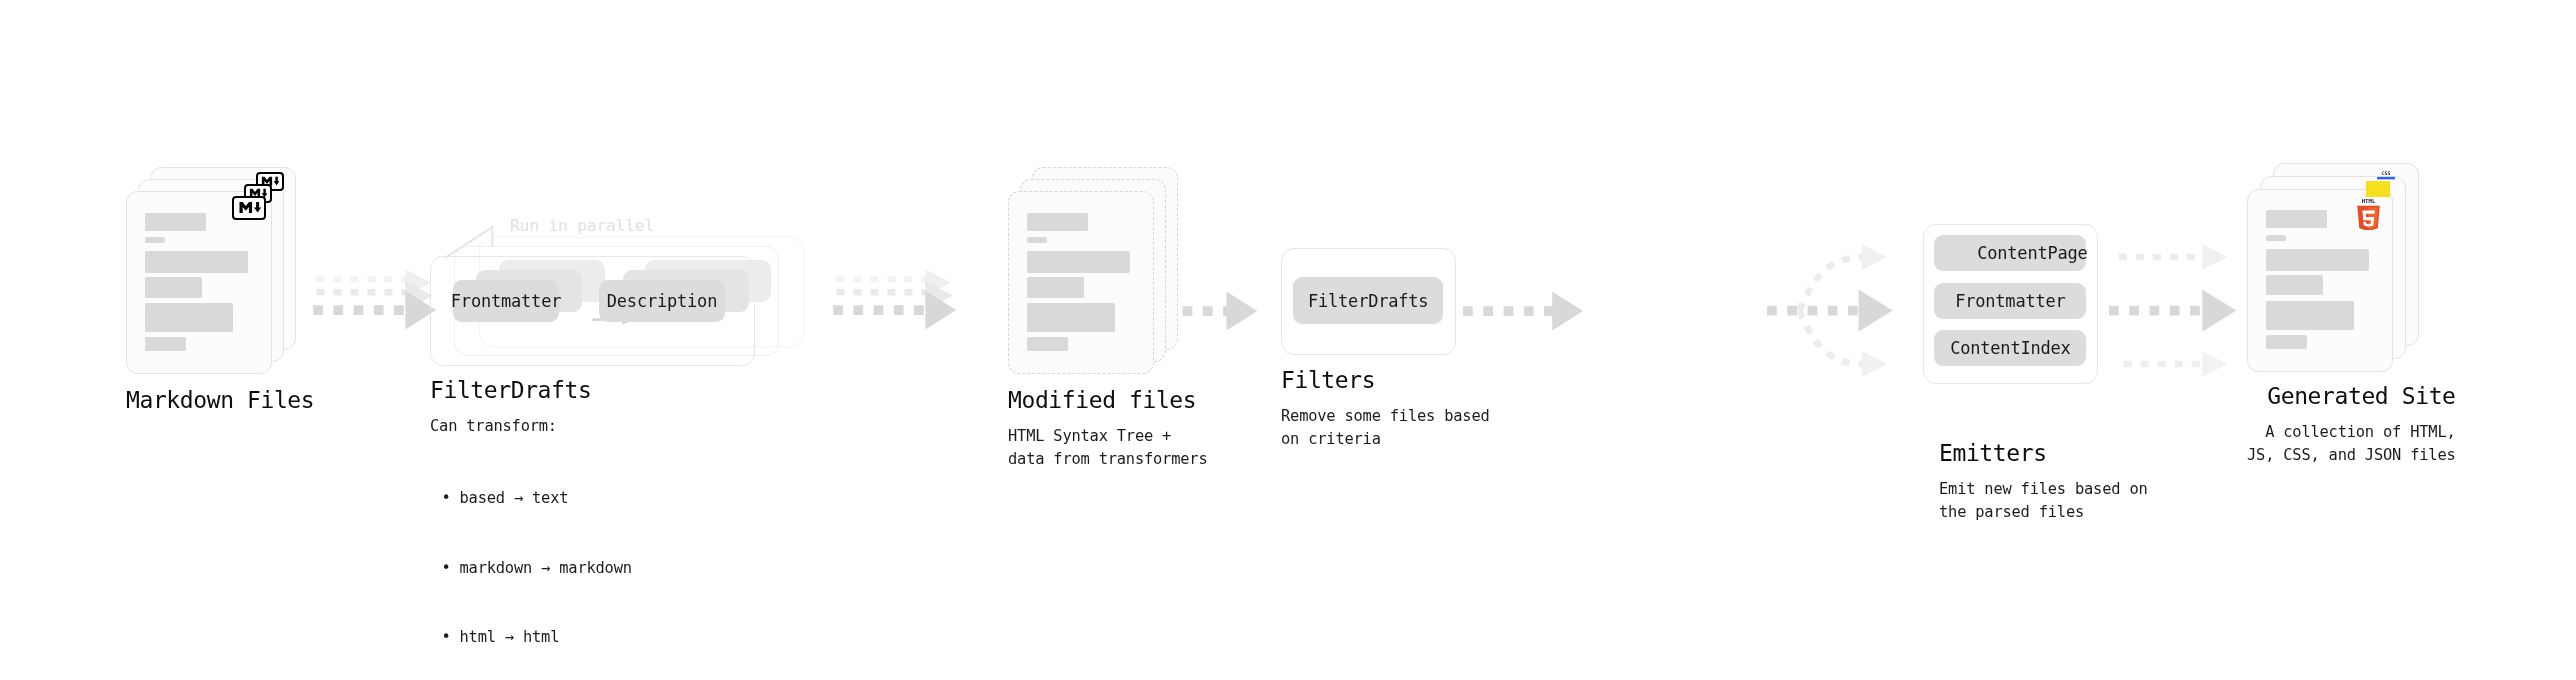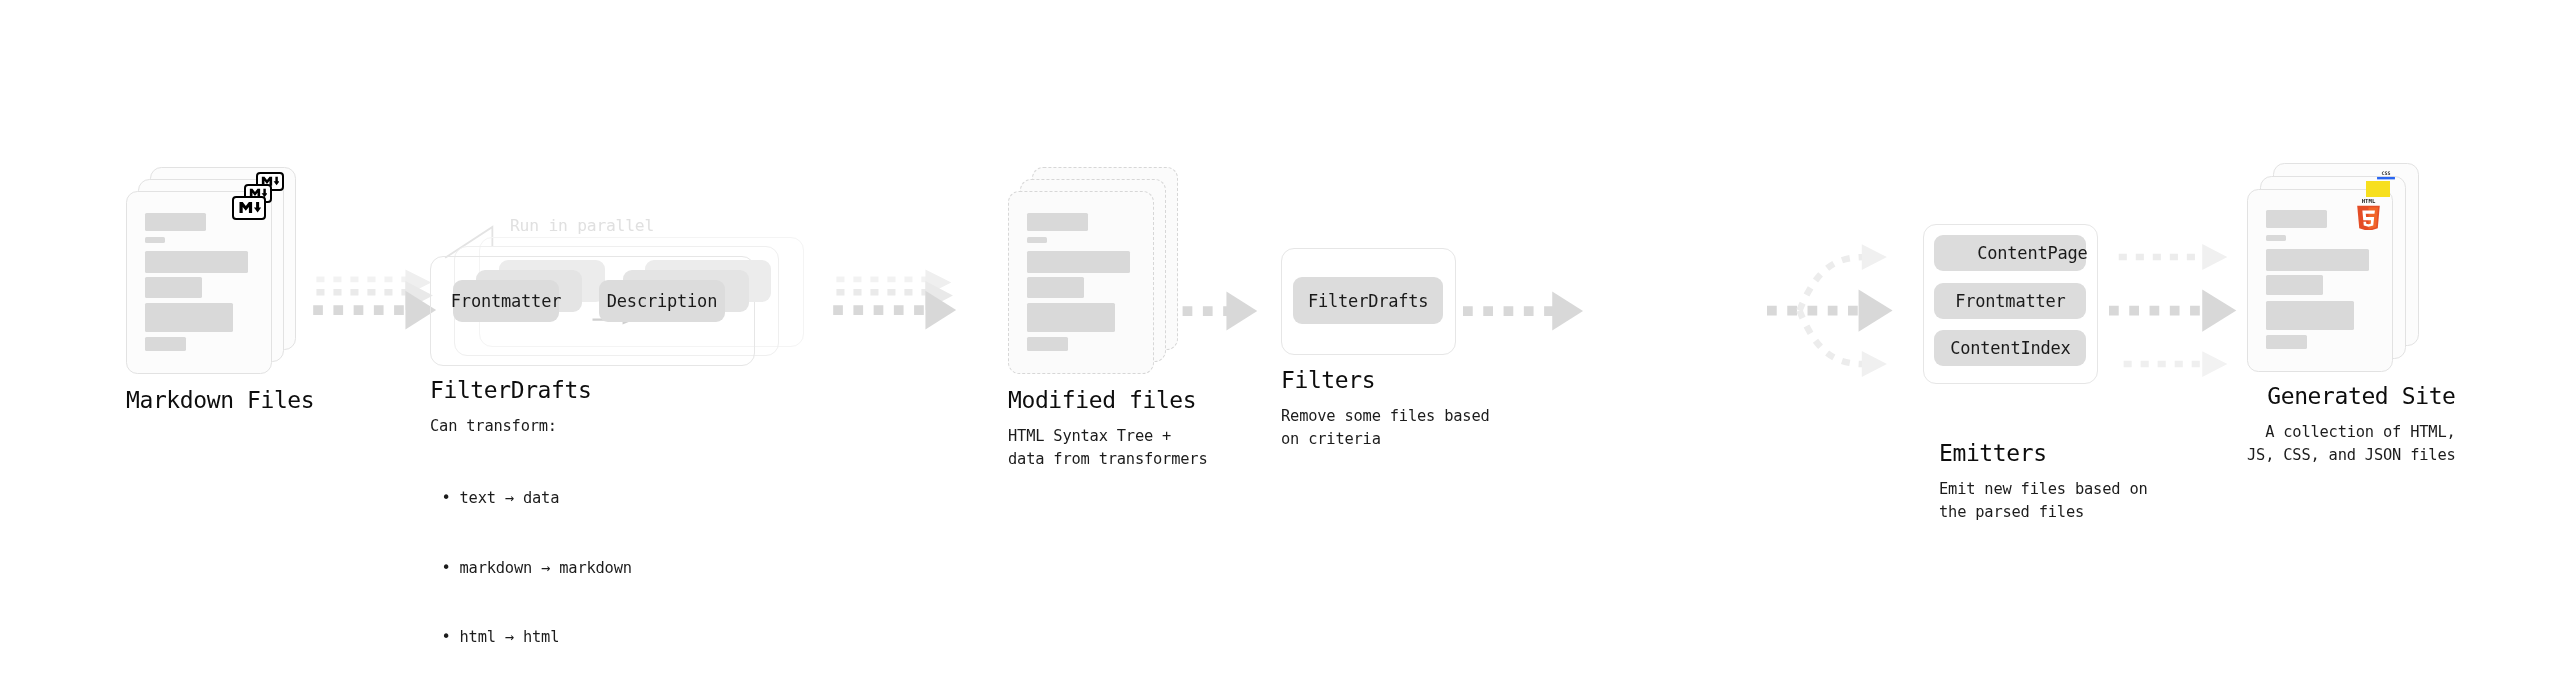--- a/index.html
+++ b/index.html
@@ -211,21 +211,21 @@
       </svg>
 
       <div class="chip" style="left:23px;top:69px;width:106px;height:42px;">Frontmatter</div>
       <div class="chip" style="left:169px;top:69px;width:126px;height:42px;">Description</div>
     </div>
 
     <div class="caption" style="left:0px;top:167px;">
       <div class="cap-title">FilterDrafts</div>
       <div class="cap-sub">Can transform:</div>
       <div class="cap-list" style="margin-top:3.3px;padding-left:11.4px;">
-        <div>• text → data</div>
+        <div>• based → text</div>
         <div>• markdown → markdown</div>
         <div>• html → html</div>
       </div>
     </div>
   </div>
 
   <svg class="conn" style="left:833px;top:268px;width:146px;height:89px;" viewBox="0 0 180 110">
     <g stroke="#e8e8e8" stroke-width="7" stroke-dasharray="10 11" opacity="0.55">
       <line x1="4" y1="14" x2="118" y2="14"></line>
     </g>

